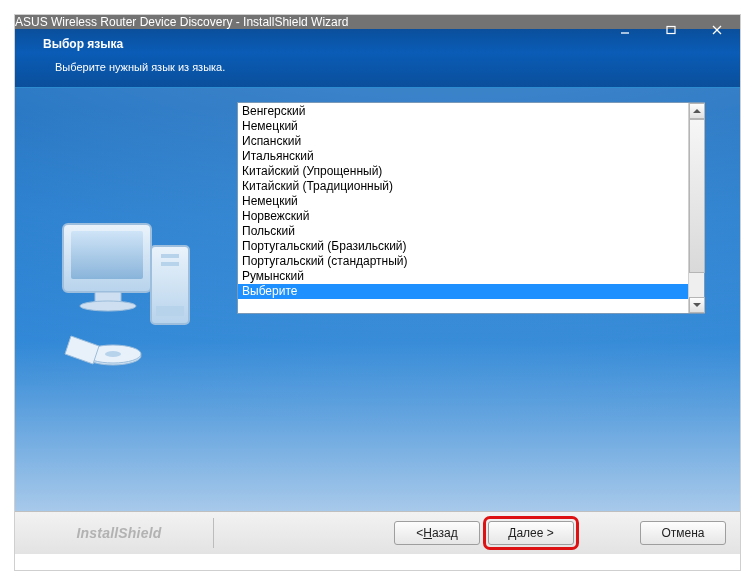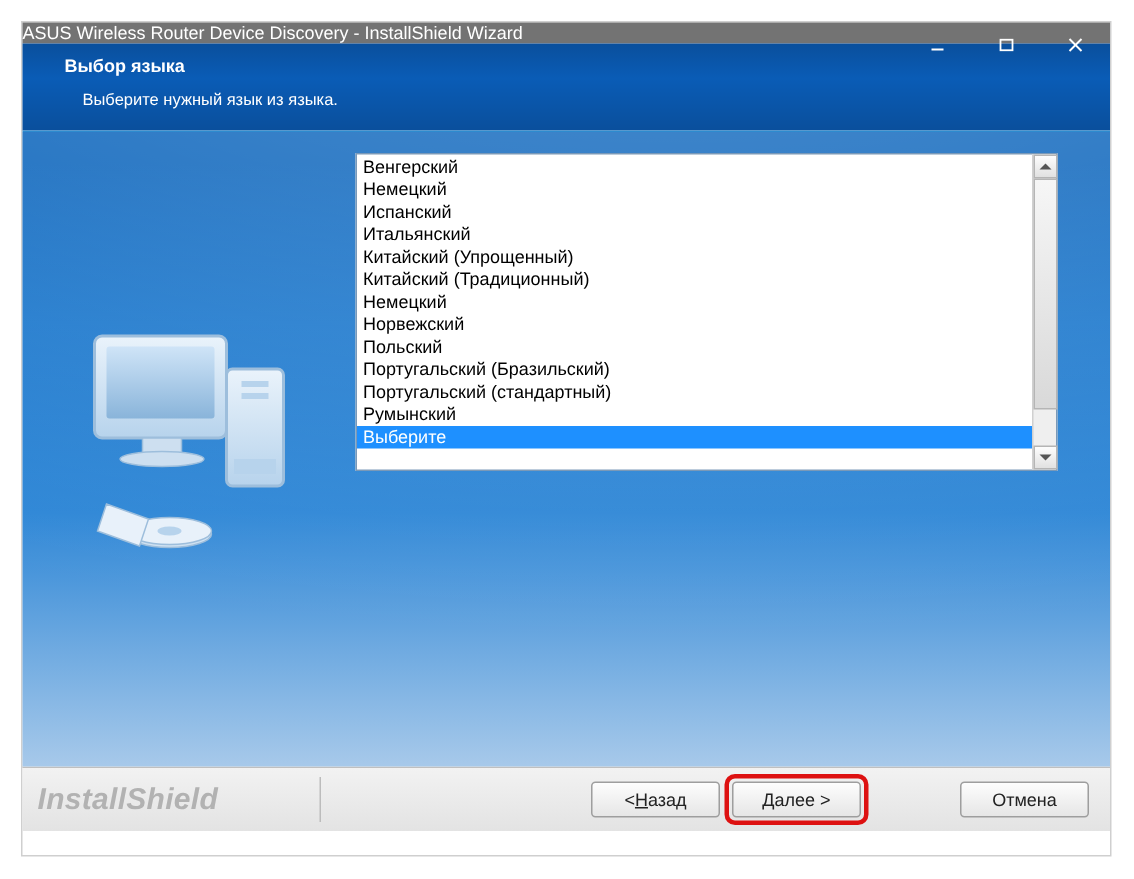--- a/index.html
+++ b/index.html
@@ -111,23 +111,24 @@
     background: linear-gradient(#f2f2f2,#e3e3e3);
     border-top: 1px solid #bfbfbf;
     display: flex; align-items: center;
     padding: 0 14px 0 10px;
   }
   .brand {
     font-family: "Segoe UI", sans-serif;
     font-style: italic;
     font-weight: 600;
     color: #b2b2b2;
-    font-size: 20px;
+    font-size: 14px;
     letter-spacing: .2px;
     width: 188px;
+    text-align: center;
   }
   .footer-sep {
     width: 1px; height: 30px;
     background: #bcbcbc;
     margin-right: auto;
   }
   .btn {
     height: 24px;
     min-width: 86px;
     padding: 0 10px;

